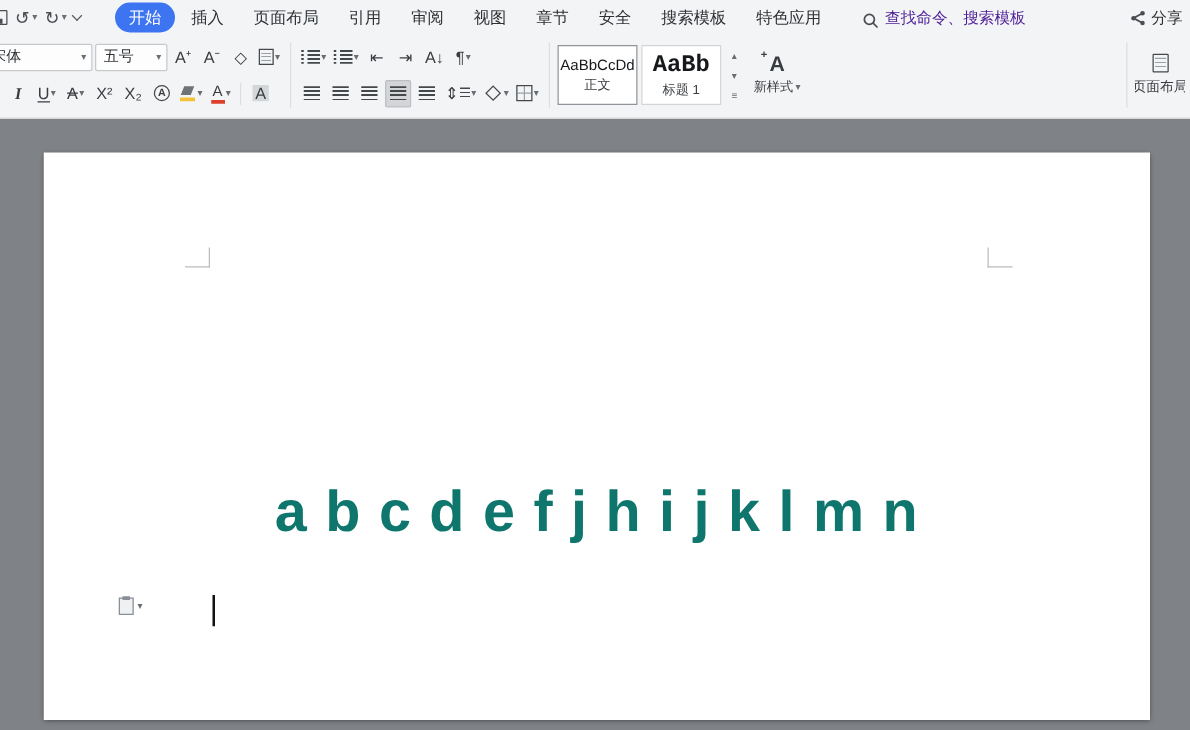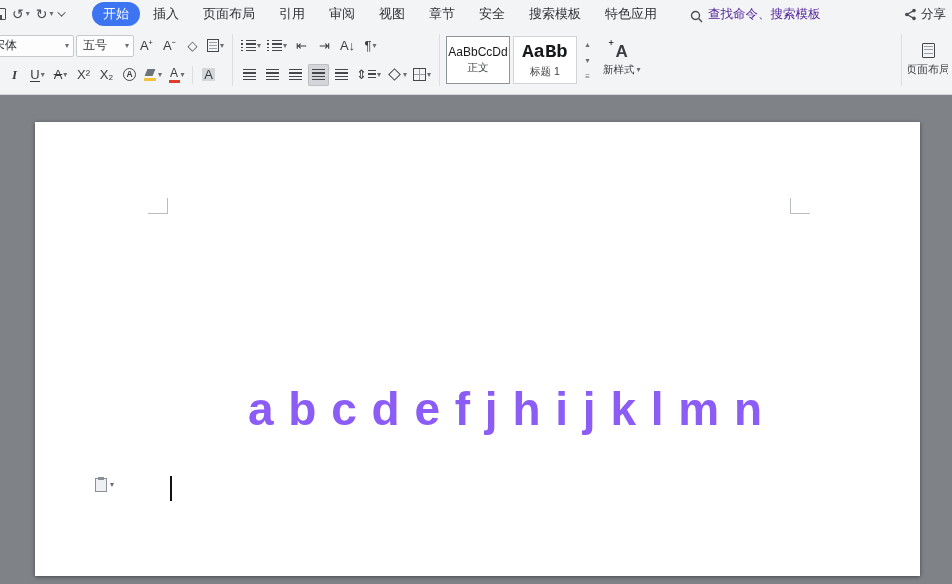--- a/index.html
+++ b/index.html
@@ -76,21 +76,21 @@
   .docassist .dlabel { font-size:11px; color:#3a3d40; white-space:nowrap; }
   .docic { display:inline-block; width:13px; height:15px; border:1px solid #45484b; border-radius:1px; padding:2px 1px;
     background:repeating-linear-gradient(to bottom,#9aa0a5 0 1px,transparent 1px 3.4px) content-box; }
 
   
   .canvas { flex:1 1 auto; position:relative; }
   .page { position:absolute; left:35px; right:32px; top:27px; bottom:8px; background:#ffffff; box-shadow:0 1px 4px rgba(0,0,0,.45); }
   .cropmark { position:absolute; width:20px; height:16px; }
   .cropmark.left { left:113px; top:76px; border-right:1px solid #b9bdc1; border-bottom:1px solid #b9bdc1; }
   .cropmark.right { left:755px; top:76px; border-left:1px solid #b9bdc1; border-bottom:1px solid #b9bdc1; }
-  .bigtext { position:absolute; top:260px; left:0; width:100%; text-align:center; font-size:46px; font-weight:bold; color:#8b5cf6; letter-spacing:1px; white-space:nowrap;margin-left:28px; }
+  .bigtext { position:absolute; top:260px; left:0; width:100%; text-align:center; font-size:46px; font-weight:bold; color:#0f766e; letter-spacing:1px; white-space:nowrap; }
   .pastebtn { position:absolute; left:60px; top:356px; display:flex; align-items:center; gap:3px; border:none; background:transparent; cursor:default; }
   .clipb { display:inline-block; width:12px; height:14px; border:1px solid #8a9096; background:#eef0f2; position:relative; }
   .clipb::before { content:""; position:absolute; left:2px; top:-2px; width:6px; height:3px; background:#8a9096; }
   .caret { position:absolute; left:135px; top:354px; width:2px; height:25px; background:#111; animation:blink 1.1s steps(1) infinite; }
   @keyframes blink { 0%,60% { opacity:1; } 61%,100% { opacity:0; } }
 
   .micon { stroke:#4a4e52; fill:none; stroke-width:1.4; }
 </style>
 </head>
 <body>

